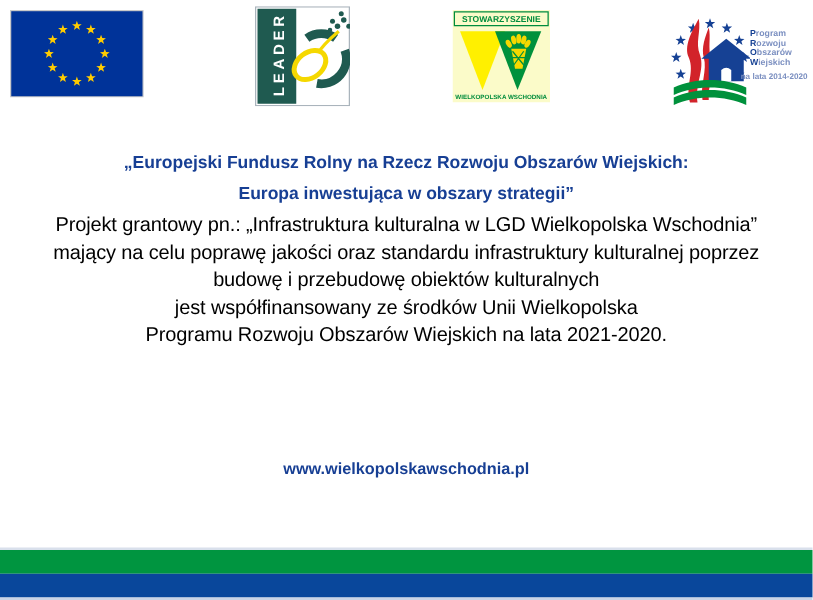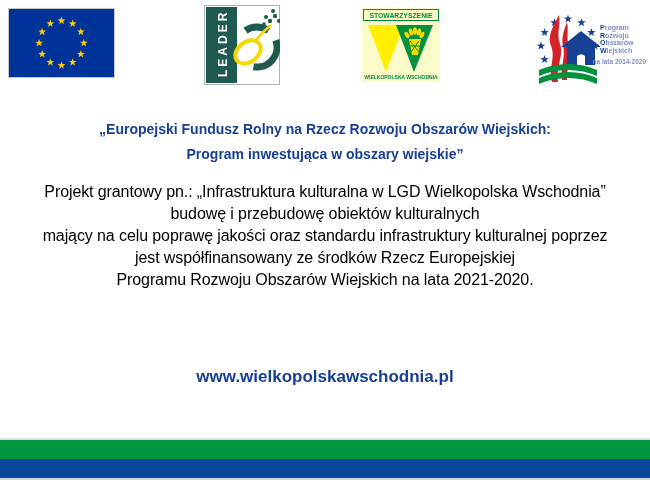--- a/index.html
+++ b/index.html
@@ -10,24 +10,24 @@
   .logo-eu{left:8px;top:8px;}
   .logo-leader{left:204px;top:5px;}
   .logo-stow{left:362px;top:8px;}
   .logo-prow{left:536px;top:10px;width:112px;height:78px;}
   .prow-words{position:absolute;left:64px;top:14px;width:48px;font-size:7px;line-height:7.6px;color:#7C90C1;font-weight:bold;}
   .prow-word::first-letter{color:#164194;}
   .prow-tagline{position:absolute;right:2px;top:48px;font-size:6.5px;color:#7C90C1;white-space:nowrap;font-weight:bold;}
 
   .heading{position:absolute;top:117px;left:0;width:650px;text-align:center;
     color:#173F94;font-weight:bold;font-size:14px;line-height:25px;}
-  .bodytext{position:absolute;top:181px;left:0;width:650px;text-align:center;
+  .bodytext{position:absolute;top:170px;left:0;width:650px;text-align:center;
     color:#000000;font-size:16px;line-height:22px;letter-spacing:-0.1px;}
   .website{position:absolute;top:367px;left:0;width:650px;text-align:center;
-    color:#173F94;font-weight:bold;font-size:17px;cursor:pointer;}
+    color:#173F94;font-weight:bold;font-size:13px;cursor:pointer;}
 
   .edge-top{position:absolute;left:0;top:438px;width:650px;height:2px;background:#d9e0ec;}
   .bar-green{position:absolute;left:0;top:440px;width:650px;height:19px;background:#009540;}
   .bar-blue{position:absolute;left:0;top:459px;width:650px;height:19px;background:#09479B;}
   .edge-bottom{position:absolute;left:0;top:478px;width:650px;height:2px;background:#c9d4e6;}
 </style>
 </head>
 <body>
 
 <div class="poster">
@@ -121,28 +121,28 @@
       <div class="prow-word">Program</div>
       <div class="prow-word">Rozwoju</div>
       <div class="prow-word">Obszarów</div>
       <div class="prow-word">Wiejskich</div>
     </div>
     <div class="prow-tagline">na lata 2014-2020</div>
   </div>
 
   <div class="heading">
     <div>„Europejski Fundusz Rolny na Rzecz Rozwoju Obszarów Wiejskich:</div>
-    <div>Program inwestująca w obszary wiejskie”</div>
+    <div>Europa inwestująca w obszary strategii”</div>
   </div>
 
   <div class="bodytext">
     <div>Projekt grantowy pn.: „Infrastruktura kulturalna w LGD Wielkopolska Wschodnia”</div>
+    <div>mający na celu poprawę jakości oraz standardu infrastruktury kulturalnej poprzez</div>
     <div>budowę i przebudowę obiektów kulturalnych</div>
-    <div>mający na celu poprawę jakości oraz standardu infrastruktury kulturalnej poprzez</div>
-    <div>jest współfinansowany ze środków Rzecz Europejskiej</div>
+    <div>jest współfinansowany ze środków Unii Wielkopolska</div>
     <div>Programu Rozwoju Obszarów Wiejskich na lata 2021-2020.</div>
   </div>
 
   <div class="website">www.wielkopolskawschodnia.pl</div>
 
   <div class="edge-top"></div>
   <div class="bar-green"></div>
   <div class="bar-blue"></div>
   <div class="edge-bottom"></div>
 

